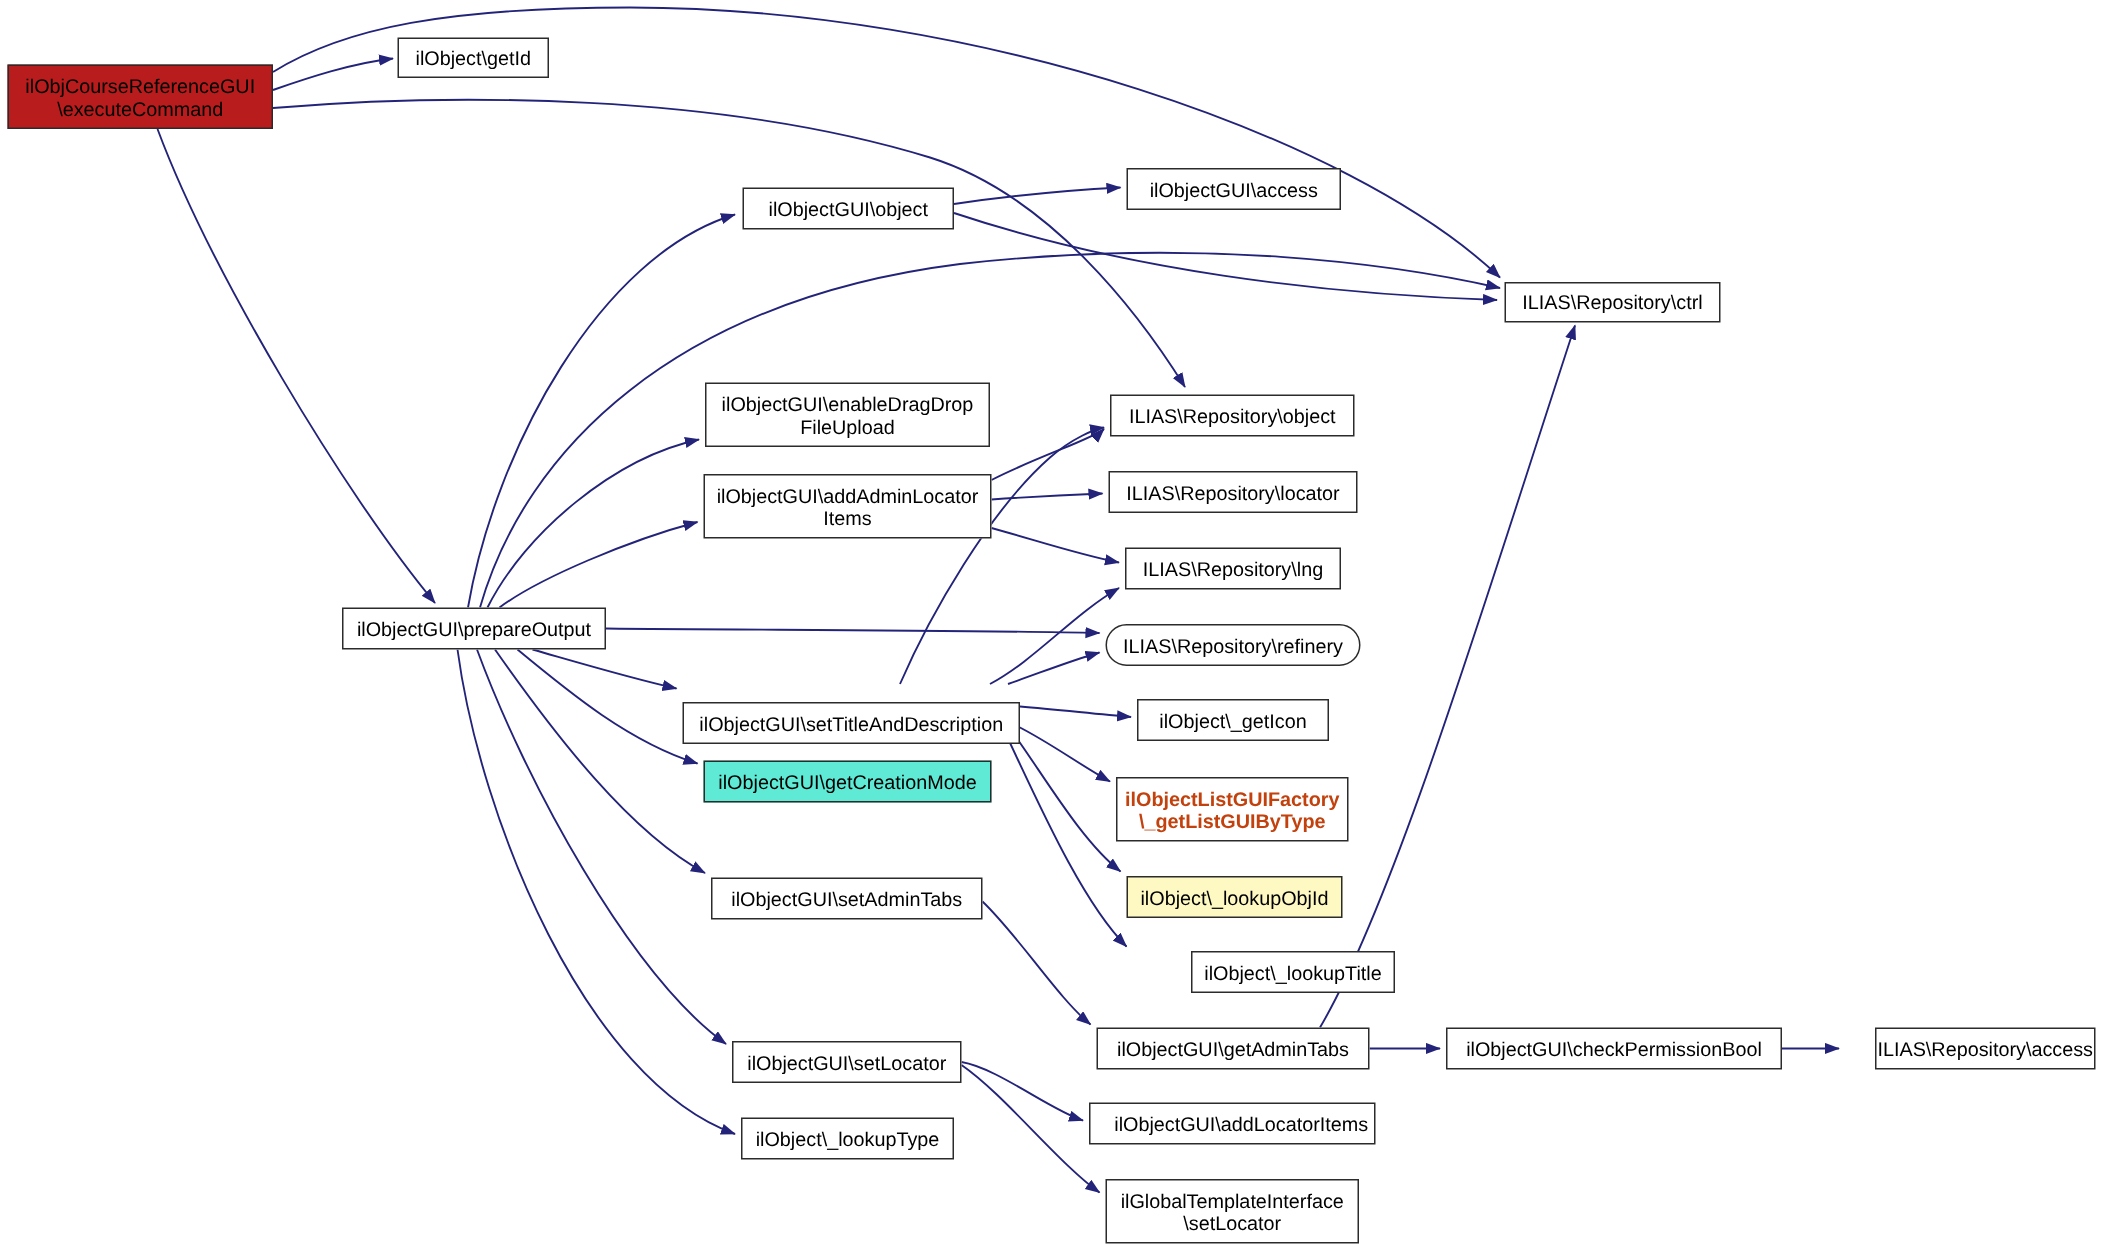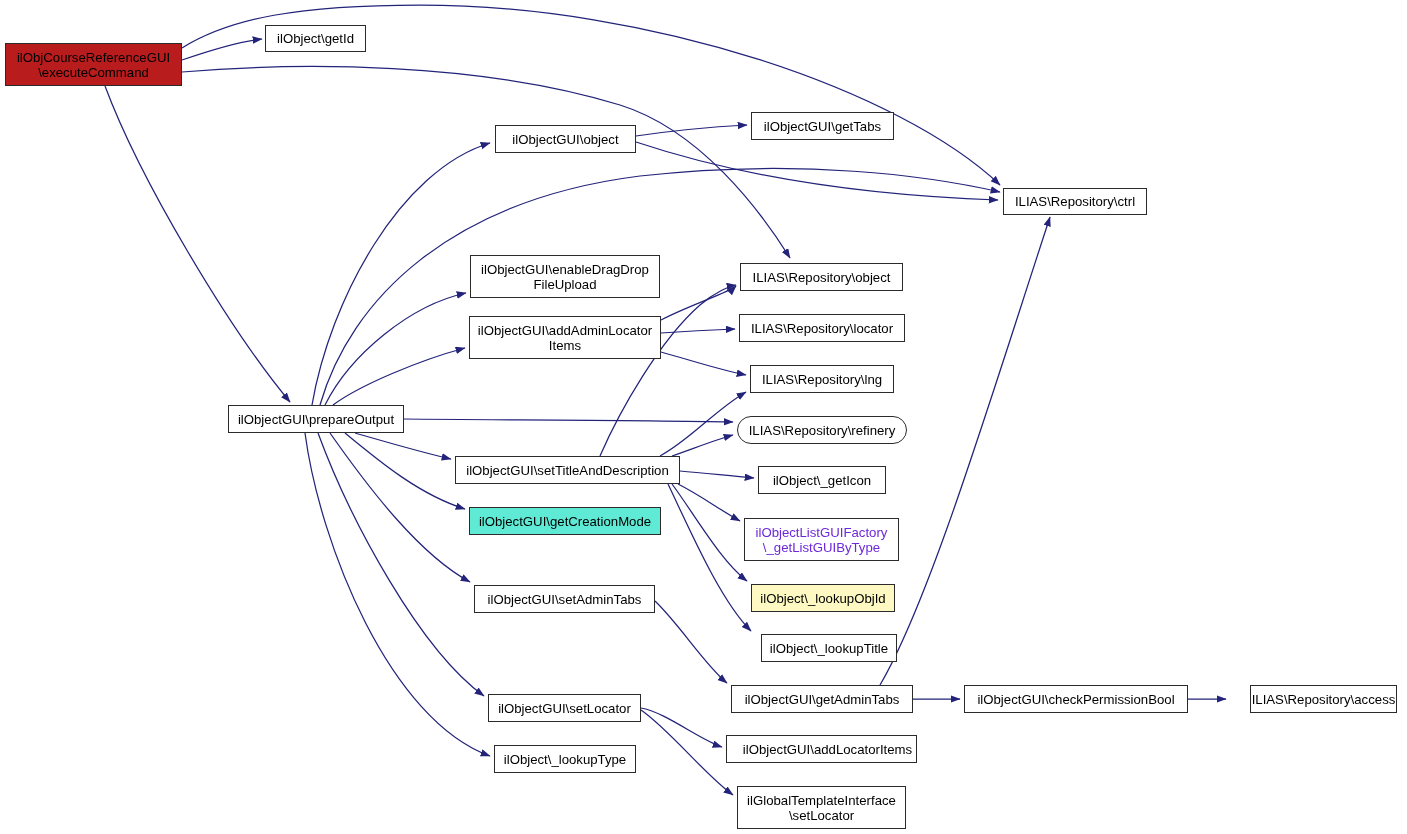--- a/index.html
+++ b/index.html
@@ -58,39 +58,39 @@
         <path d="M1188,699 C1200,699 1214,699 1226,699" fill="none" stroke="#23237a" stroke-width="1.25" marker-end="url(#arrow)"></path>
         <path d="M641,708 C665,712 700,740 722,747" fill="none" stroke="#23237a" stroke-width="1.25" marker-end="url(#arrow)"></path>
         <path d="M641,710 C670,730 705,775 733,795" fill="none" stroke="#23237a" stroke-width="1.25" marker-end="url(#arrow)"></path>
       </g>
   </svg>
   <div id="node-layer">
       <div class="node root" style="left: 5px; top: 43px; width: 177px; height: 43px; border-color: rgb(43, 43, 43); color: rgb(0, 0, 0); background: #b91c1c;"><span>ilObjCourseReferenceGUI
 \executeCommand</span></div>
       <div class="node" style="left: 265px; top: 25px; width: 101px; height: 27px; border-color: rgb(43, 43, 43); color: rgb(0, 0, 0); background: rgb(255, 255, 255);"><span>ilObject\getId</span></div>
       <div class="node" style="left: 495px; top: 125px; width: 141px; height: 28px; border-color: rgb(43, 43, 43); color: rgb(0, 0, 0); background: rgb(255, 255, 255);"><span>ilObjectGUI\object</span></div>
-      <div class="node" style="left: 751px; top: 112px; width: 143px; height: 28px; border-color: rgb(43, 43, 43); color: rgb(0, 0, 0); background: rgb(255, 255, 255);"><span>ilObjectGUI\getTabs</span></div>
+      <div class="node" style="left: 751px; top: 112px; width: 143px; height: 28px; border-color: rgb(43, 43, 43); color: rgb(0, 0, 0); background: rgb(255, 255, 255);"><span>ilObjectGUI\access</span></div>
       <div class="node" style="left: 1003px; top: 188px; width: 144px; height: 27px; border-color: rgb(43, 43, 43); color: rgb(0, 0, 0); background: rgb(255, 255, 255);"><span>ILIAS\Repository\ctrl</span></div>
       <div class="node" style="left: 470px; top: 255px; width: 190px; height: 43px; border-color: rgb(43, 43, 43); color: rgb(0, 0, 0); background: rgb(255, 255, 255);"><span>ilObjectGUI\enableDragDrop
 FileUpload</span></div>
       <div class="node" style="left: 740px; top: 263px; width: 163px; height: 28px; border-color: rgb(43, 43, 43); color: rgb(0, 0, 0); background: rgb(255, 255, 255);"><span>ILIAS\Repository\object</span></div>
       <div class="node" style="left: 739px; top: 314px; width: 166px; height: 28px; border-color: rgb(43, 43, 43); color: rgb(0, 0, 0); background: rgb(255, 255, 255);"><span>ILIAS\Repository\locator</span></div>
       <div class="node" style="left: 469px; top: 316px; width: 192px; height: 43px; border-color: rgb(43, 43, 43); color: rgb(0, 0, 0); background: rgb(255, 255, 255);"><span>ilObjectGUI\addAdminLocator
 Items</span></div>
       <div class="node" style="left: 750px; top: 365px; width: 144px; height: 28px; border-color: rgb(43, 43, 43); color: rgb(0, 0, 0); background: rgb(255, 255, 255);"><span>ILIAS\Repository\lng</span></div>
       <div class="node" style="left: 228px; top: 405px; width: 176px; height: 28px; border-color: rgb(43, 43, 43); color: rgb(0, 0, 0); background: rgb(255, 255, 255);"><span>ilObjectGUI\prepareOutput</span></div>
       <div class="node" style="left: 737px; top: 416px; width: 170px; height: 28px; border-color: rgb(43, 43, 43); color: rgb(0, 0, 0); background: rgb(255, 255, 255); border-radius: 14px;"><span>ILIAS\Repository\refinery</span></div>
-      <div class="node" style="left: 455px; top: 456px; width: 225px; height: 28px; border-color: rgb(43, 43, 43); color: rgb(0, 0, 0); background: rgb(255, 255, 255);"><span>ilObjectGUI\setTitleAndDescription</span></div>
+      <div class="node" style="left: 455px; top: 468px; width: 225px; height: 28px; border-color: rgb(43, 43, 43); color: rgb(0, 0, 0); background: rgb(255, 255, 255);"><span>ilObjectGUI\setTitleAndDescription</span></div>
       <div class="node" style="left: 758px; top: 466px; width: 128px; height: 28px; border-color: rgb(43, 43, 43); color: rgb(0, 0, 0); background: rgb(255, 255, 255);"><span>ilObject\_getIcon</span></div>
       <div class="node" style="left: 469px; top: 507px; width: 192px; height: 28px; border-color: rgb(43, 43, 43); color: rgb(0, 0, 0); background: #5eead4;"><span>ilObjectGUI\getCreationMode</span></div>
-      <div class="node" style="left: 744px; top: 518px; width: 155px; height: 43px; border-color: rgb(43, 43, 43); color: #6d28d9; background: rgb(255, 255, 255);"><span>ilObjectListGUIFactory
+      <div class="node" style="left: 744px; top: 518px; width: 155px; height: 43px; border-color: rgb(43, 43, 43); color: #c2410c; background: rgb(255, 255, 255); font-weight: bold;"><span>ilObjectListGUIFactory
 \_getListGUIByType</span></div>
       <div class="node" style="left: 751px; top: 584px; width: 144px; height: 28px; border-color: rgb(43, 43, 43); color: rgb(0, 0, 0); background: #fef9c3;"><span>ilObject\_lookupObjId</span></div>
       <div class="node" style="left: 474px; top: 585px; width: 181px; height: 28px; border-color: rgb(43, 43, 43); color: rgb(0, 0, 0); background: rgb(255, 255, 255);"><span>ilObjectGUI\setAdminTabs</span></div>
-      <div class="node" style="left: 761px; top: 634px; width: 136px; height: 28px; border-color: rgb(43, 43, 43); color: rgb(0, 0, 0); background: rgb(255, 255, 255);"><span>ilObject\_lookupTitle</span></div>
+      <div class="node" style="left: 794px; top: 634px; width: 136px; height: 28px; border-color: rgb(43, 43, 43); color: rgb(0, 0, 0); background: rgb(255, 255, 255);"><span>ilObject\_lookupTitle</span></div>
       <div class="node" style="left: 731px; top: 685px; width: 182px; height: 28px; border-color: rgb(43, 43, 43); color: rgb(0, 0, 0); background: rgb(255, 255, 255);"><span>ilObjectGUI\getAdminTabs</span></div>
       <div class="node" style="left: 964px; top: 685px; width: 224px; height: 28px; border-color: rgb(43, 43, 43); color: rgb(0, 0, 0); background: rgb(255, 255, 255);"><span>ilObjectGUI\checkPermissionBool</span></div>
       <div class="node" style="left: 1250px; top: 685px; width: 147px; height: 28px; border-color: rgb(43, 43, 43); color: rgb(0, 0, 0); background: rgb(255, 255, 255);"><span>ILIAS\Repository\access</span></div>
       <div class="node" style="left: 488px; top: 694px; width: 153px; height: 28px; border-color: rgb(43, 43, 43); color: rgb(0, 0, 0); background: rgb(255, 255, 255);"><span>ilObjectGUI\setLocator</span></div>
       <div class="node" style="left: 726px; top: 735px; width: 191px; height: 28px; border-color: rgb(43, 43, 43); color: rgb(0, 0, 0); background: rgb(255, 255, 255); padding-left: 12px;"><span>ilObjectGUI\addLocatorItems</span></div>
       <div class="node" style="left: 737px; top: 786px; width: 169px; height: 43px; border-color: rgb(43, 43, 43); color: rgb(0, 0, 0); background: rgb(255, 255, 255);"><span>ilGlobalTemplateInterface
 \setLocator</span></div>
       <div class="node" style="left: 494px; top: 745px; width: 142px; height: 28px; border-color: rgb(43, 43, 43); color: rgb(0, 0, 0); background: rgb(255, 255, 255);"><span>ilObject\_lookupType</span></div>
     </div>
 </div>

